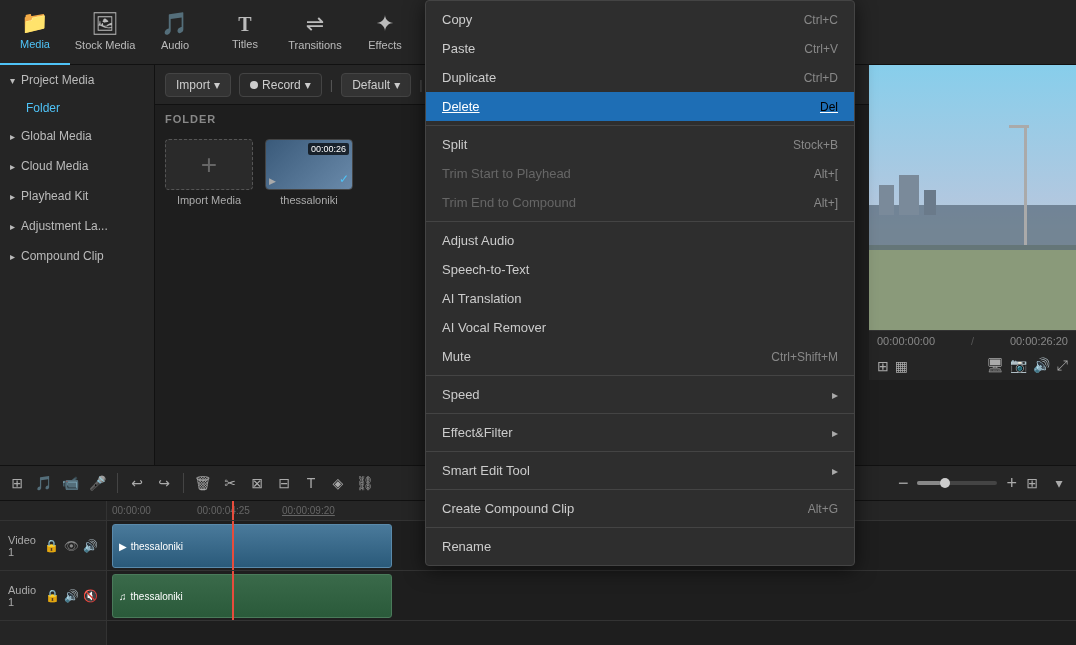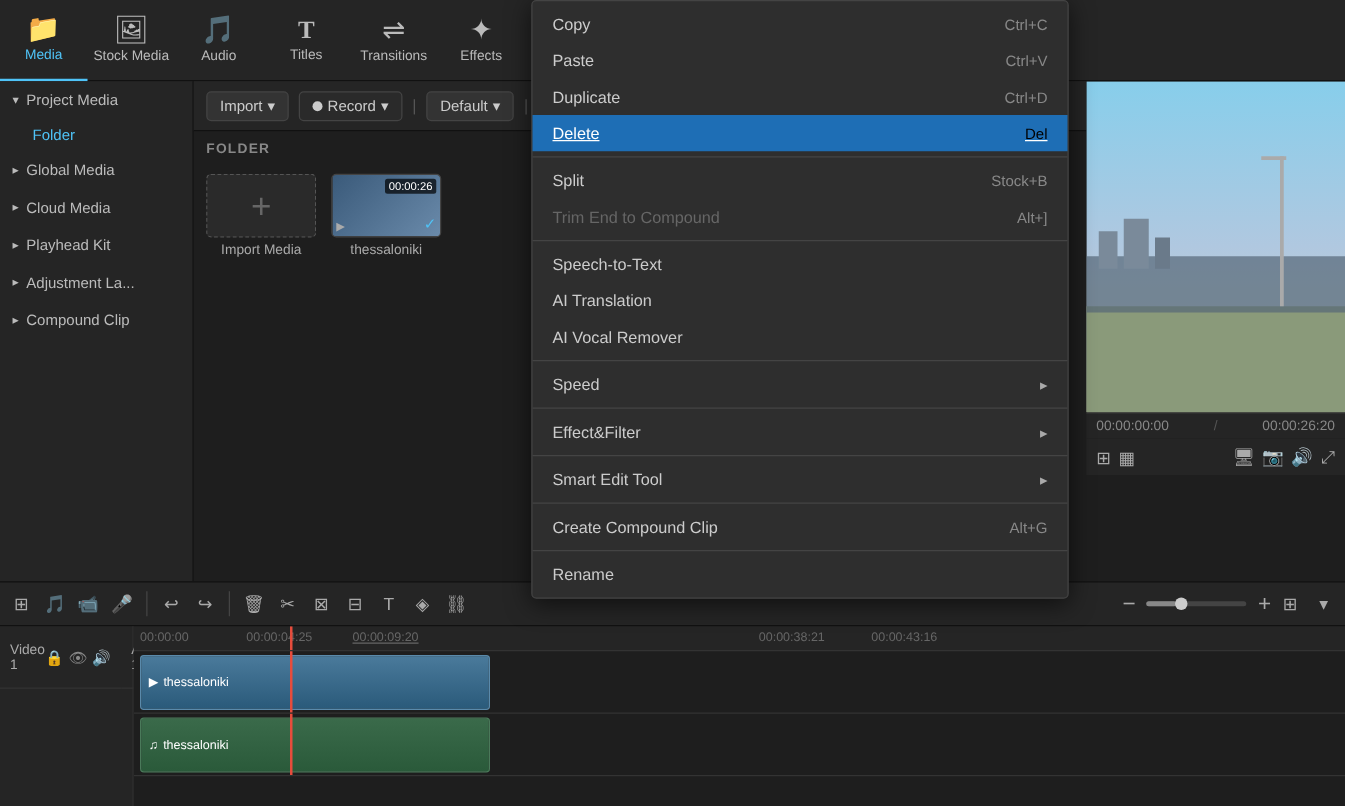--- a/index.html
+++ b/index.html
@@ -73,21 +73,21 @@
       background: #1a1a1a;
     }
     .timeline-toolbar {
       display: flex; align-items: center; height: 36px; background: #252525;
       border-top: 1px solid #111; border-bottom: 1px solid #111; padding: 0 5px; gap: 3px;
     }
     .tl-btn { width: 24px; height: 24px; display: flex; align-items: center; justify-content: center; cursor: pointer; color: #aaa; font-size: 14px; border-radius: 3px; }
     .timeline-content { display: flex; height: calc(100% - 36px); }
     .timeline-tracks {
       width: 107px; background: #252525; border-right: 1px solid #333;
-      display: flex; 
+      display: flex; flex-direction: column;
     }
     .track-label {
       display: flex; align-items: center; justify-content: space-between;
       padding: 0 8px; height: 50px; border-bottom: 1px solid #333; font-size: 11px; color: #aaa;
     }
     .track-icons { display: flex; gap: 4px; color: #888; font-size: 12px; }
     .timeline-main { flex: 1; background: #1e1e1e; position: relative; overflow: hidden; }
     .timeline-ruler {
       height: 20px; background: #252525; display: flex; align-items: center;
       border-bottom: 1px solid #333; padding: 0 5px; font-size: 10px; color: #666;
@@ -385,36 +385,48 @@
   <div class="ctx-item active">
     <span>Delete</span>
     <span class="ctx-shortcut">Del</span>
   </div>
   <div class="ctx-divider"></div>
   <div class="ctx-item">
     <span>Split</span>
     <span class="ctx-shortcut">Stock+B</span>
   </div>
   <div class="ctx-item disabled">
+    <span>Trim Start to Playhead</span>
+    <span class="ctx-shortcut">Alt+[</span>
+  </div>
+  <div class="ctx-item disabled">
     <span>Trim End to Compound</span>
     <span class="ctx-shortcut">Alt+]</span>
   </div>
   <div class="ctx-divider"></div>
   <div class="ctx-item">
+    <span>Adjust Audio</span>
+    <span class="ctx-shortcut"></span>
+  </div>
+  <div class="ctx-item">
     <span>Speech-to-Text</span>
     <span class="ctx-shortcut"></span>
   </div>
   <div class="ctx-item">
     <span>AI Translation</span>
     <span class="ctx-shortcut"></span>
   </div>
   <div class="ctx-item">
     <span>AI Vocal Remover</span>
     <span class="ctx-shortcut"></span>
   </div>
+  <div class="ctx-item">
+    <span>Mute</span>
+    <span class="ctx-shortcut">Ctrl+Shift+M</span>
+  </div>
   <div class="ctx-divider"></div>
   <div class="ctx-item">
     <span>Speed</span>
     <span class="ctx-arrow">▸</span>
   </div>
   <div class="ctx-divider"></div>
   <div class="ctx-item">
     <span>Effect&amp;Filter</span>
     <span class="ctx-arrow">▸</span>
   </div>

